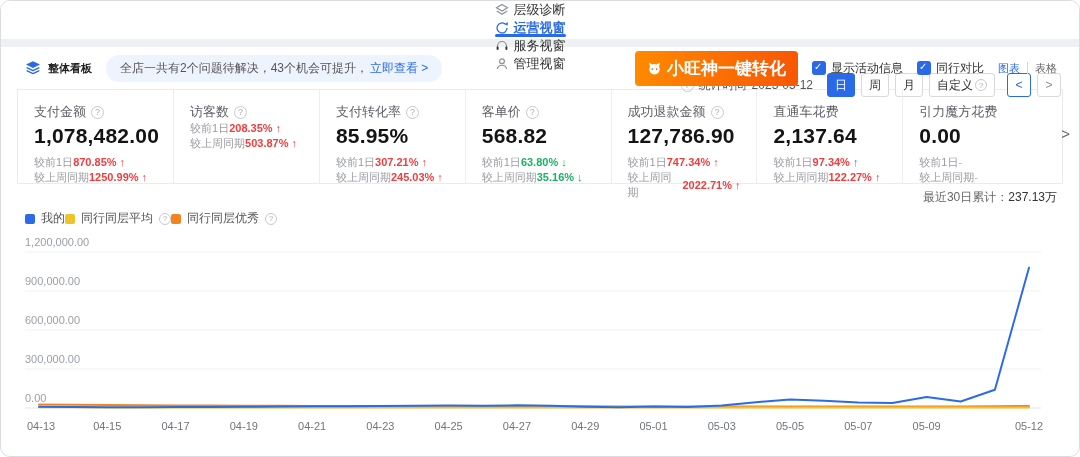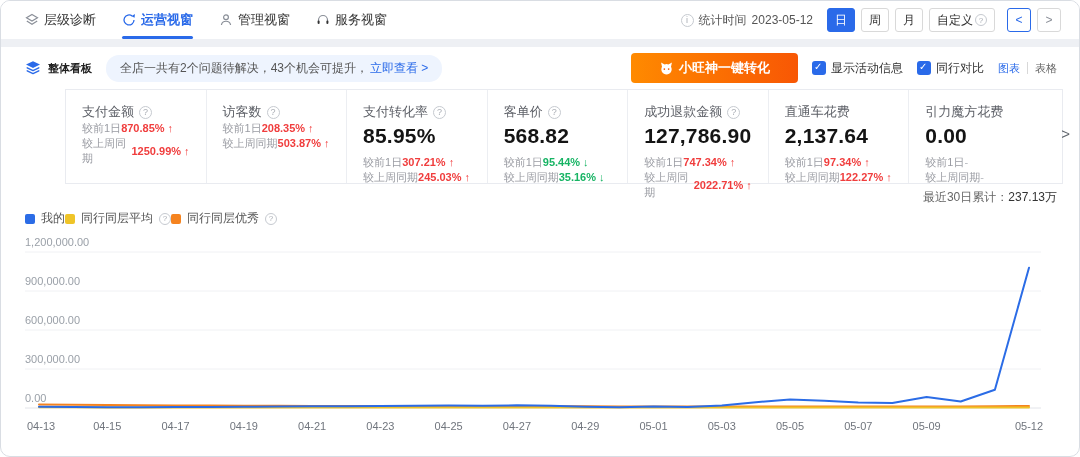--- a/index.html
+++ b/index.html
@@ -1,21 +1,21 @@
 <!DOCTYPE html>
 <html><head>
 <meta charset="utf-8">
 <style>
   * { margin:0; padding:0; box-sizing:border-box; }
   body { background:#fff; font-family:"Liberation Sans","DejaVu Sans",sans-serif; }
   .screen { position:relative; width:1080px; height:457px; background:#fff;
             border:1px solid #d9dde3; border-radius:10px; overflow:hidden; }
 
   
-  .topbar { height:38px; display:flex; align-items:center; padding:0 18px 0 24px; background:#fff; }
+  .topbar { height:38px; display:flex; align-items:center; padding:0 18px 0 24px; background:#fff;flex-direction:column; }
   .nav-tab { position:relative; height:38px; display:flex; align-items:center; gap:5px;
              margin-right:26px; font-size:13px; color:#333; cursor:pointer; }
   .nav-tab svg { stroke:#8a8f98; }
   .nav-tab.active { color:#2a6ae9; font-weight:bold; }
   .nav-tab.active svg { stroke:#2a6ae9; }
   .nav-tab.active::after { content:""; position:absolute; left:0; right:0; bottom:0; height:3px;
              background:#2a6ae9; border-radius:2px; }
   .topbar-right { margin-left:auto; display:flex; align-items:center; gap:6px; }
   .stat-time { display:flex; align-items:center; gap:5px; font-size:12px; color:#555; margin-right:8px; }
   .range-btn { height:24px; min-width:25px; padding:0 7px; display:inline-flex; align-items:center; gap:2px;
@@ -30,32 +30,32 @@
 
   
   .board { padding:0 16px; }
   .header-row { height:42px; display:flex; align-items:center; padding:0 6px 0 8px; }
   .board-title { display:flex; align-items:center; gap:7px; font-size:11px; font-weight:bold; color:#222; }
   .notice-pill { margin-left:14px; display:flex; align-items:center; background:#eef4fe; border-radius:13px;
              padding:5px 14px; font-size:12px; color:#555; }
   .notice-pill a { color:#2a6ae9; text-decoration:none; margin-left:2px; cursor:pointer; }
   .header-controls { margin-left:auto; display:flex; align-items:center; gap:14px; }
   .convert-btn { display:flex; align-items:center; gap:5px; background:linear-gradient(90deg,#ff8a00,#f85704);
-             color:#fff; font-size:13px; font-weight:bold; border:none; border-radius:4px;
-             padding:6px 28px; cursor:pointer; }
+             color:#fff; font-size:17px; font-weight:bold; border:none; border-radius:4px;
+             padding:6px 12px; cursor:pointer; }
   .chk-group { display:flex; align-items:center; gap:5px; font-size:12px; color:#333; cursor:pointer; }
   .chk { width:14px; height:14px; background:#2a6ae9; border-radius:3px; position:relative; }
   .chk::after { content:"✓"; position:absolute; left:2px; top:0px; color:#fff; font-size:10px; font-weight:bold; }
   .view-toggle { display:flex; align-items:center; gap:7px; font-size:11px; }
   .view-toggle .on { color:#2a6ae9; cursor:pointer; }
   .view-toggle .off { color:#666; cursor:pointer; }
   .vdiv { width:1px; height:12px; background:#d8d8d8; }
 
   
-  .cards { display:flex; border:1px solid #e9ebf0; height:95px;margin-left:48px; }
+  .cards { display:flex; border:1px solid #e9ebf0; height:95px; }
   .card { flex:1; padding:13px 14px 0 16px; border-left:1px solid #eceef2; cursor:pointer; }
   .card:first-child { border-left:none; }
   .card.wide { flex:1.12; }
   .card-title-row { display:flex; align-items:center; gap:5px; }
   .card-title { font-size:13px; color:#5c5f66; }
   .card-value { font-size:21px; font-weight:bold; color:#141414; margin:3px 0 7px; letter-spacing:.2px; }
   .cmp-row { display:flex; justify-content:flex-start; align-items:center; font-size:11px;
              line-height:15px; padding-right:2px; }
   .cmp-label { color:#9a9ca3; }
   .cmp-val { font-weight:bold; }
@@ -98,32 +98,32 @@
     </div>
     <div class="nav-tab active">
       <svg width="14" height="14" viewBox="0 0 14 14" fill="none" stroke-width="1.3">
           <path d="M12 7 A5 5 0 1 1 10.2 3.1"></path>
           <path d="M12.9 1.1 L12.6 4.7 L9.5 3.3 Z" fill="currentColor" stroke="none"></path>
         </svg>
       <span>运营视窗</span>
     </div>
     <div class="nav-tab">
       <svg width="14" height="14" viewBox="0 0 14 14" fill="none" stroke-width="1.2">
-          <circle cx="7" cy="4.3" r="2.4"></circle>
-          <path d="M2.4 12 a4.7 4.7 0 0 1 9.2 0"></path>
-        </svg>
-      <span>管理视窗</span>
-    </div>
-    <div class="nav-tab">
-      <svg width="14" height="14" viewBox="0 0 14 14" fill="none" stroke-width="1.2">
           <path d="M2.5 8.2 V7 a4.5 4.5 0 0 1 9 0 V8.2"></path>
           <rect x="1.6" y="7.6" width="2" height="3.4" rx="1" fill="currentColor" stroke="none"></rect>
           <rect x="10.4" y="7.6" width="2" height="3.4" rx="1" fill="currentColor" stroke="none"></rect>
         </svg>
       <span>服务视窗</span>
+    </div>
+    <div class="nav-tab">
+      <svg width="14" height="14" viewBox="0 0 14 14" fill="none" stroke-width="1.2">
+          <circle cx="7" cy="4.3" r="2.4"></circle>
+          <path d="M2.4 12 a4.7 4.7 0 0 1 9.2 0"></path>
+        </svg>
+      <span>管理视窗</span>
     </div>
 
     <div class="topbar-right">
       <div class="stat-time">
         <span class="qmark">i</span>
         <span>统计时间</span>
         <span>2023-05-12</span>
       </div>
       <button class="range-btn active">日</button>
       <button class="range-btn">周</button>
@@ -182,20 +182,21 @@
       </div>
     </div>
 
     <div class="cards">
 
       <div class="card">
         <div class="card-title-row">
             <span class="card-title">支付金额</span>
             <span class="qmark">?</span>
           </div>
+        <div class="card-value">1,078,482.00</div>
         <div class="cmp-row">
             <span class="cmp-label">较前1日</span>
             <span class="cmp-val up">870.85%</span>
           </div>
         <div class="cmp-row">
             <span class="cmp-label">较上周同期</span>
             <span class="cmp-val up">1250.99%</span>
           </div>
       </div>
 
@@ -231,21 +232,21 @@
       </div>
 
       <div class="card">
         <div class="card-title-row">
             <span class="card-title">客单价</span>
             <span class="qmark">?</span>
           </div>
         <div class="card-value">568.82</div>
         <div class="cmp-row">
             <span class="cmp-label">较前1日</span>
-            <span class="cmp-val down">95.44%</span>
+            <span class="cmp-val down">63.80%</span>
           </div>
         <div class="cmp-row">
             <span class="cmp-label">较上周同期</span>
             <span class="cmp-val down">35.16%</span>
           </div>
       </div>
 
       <div class="card">
         <div class="card-title-row">
             <span class="card-title">成功退款金额</span>

